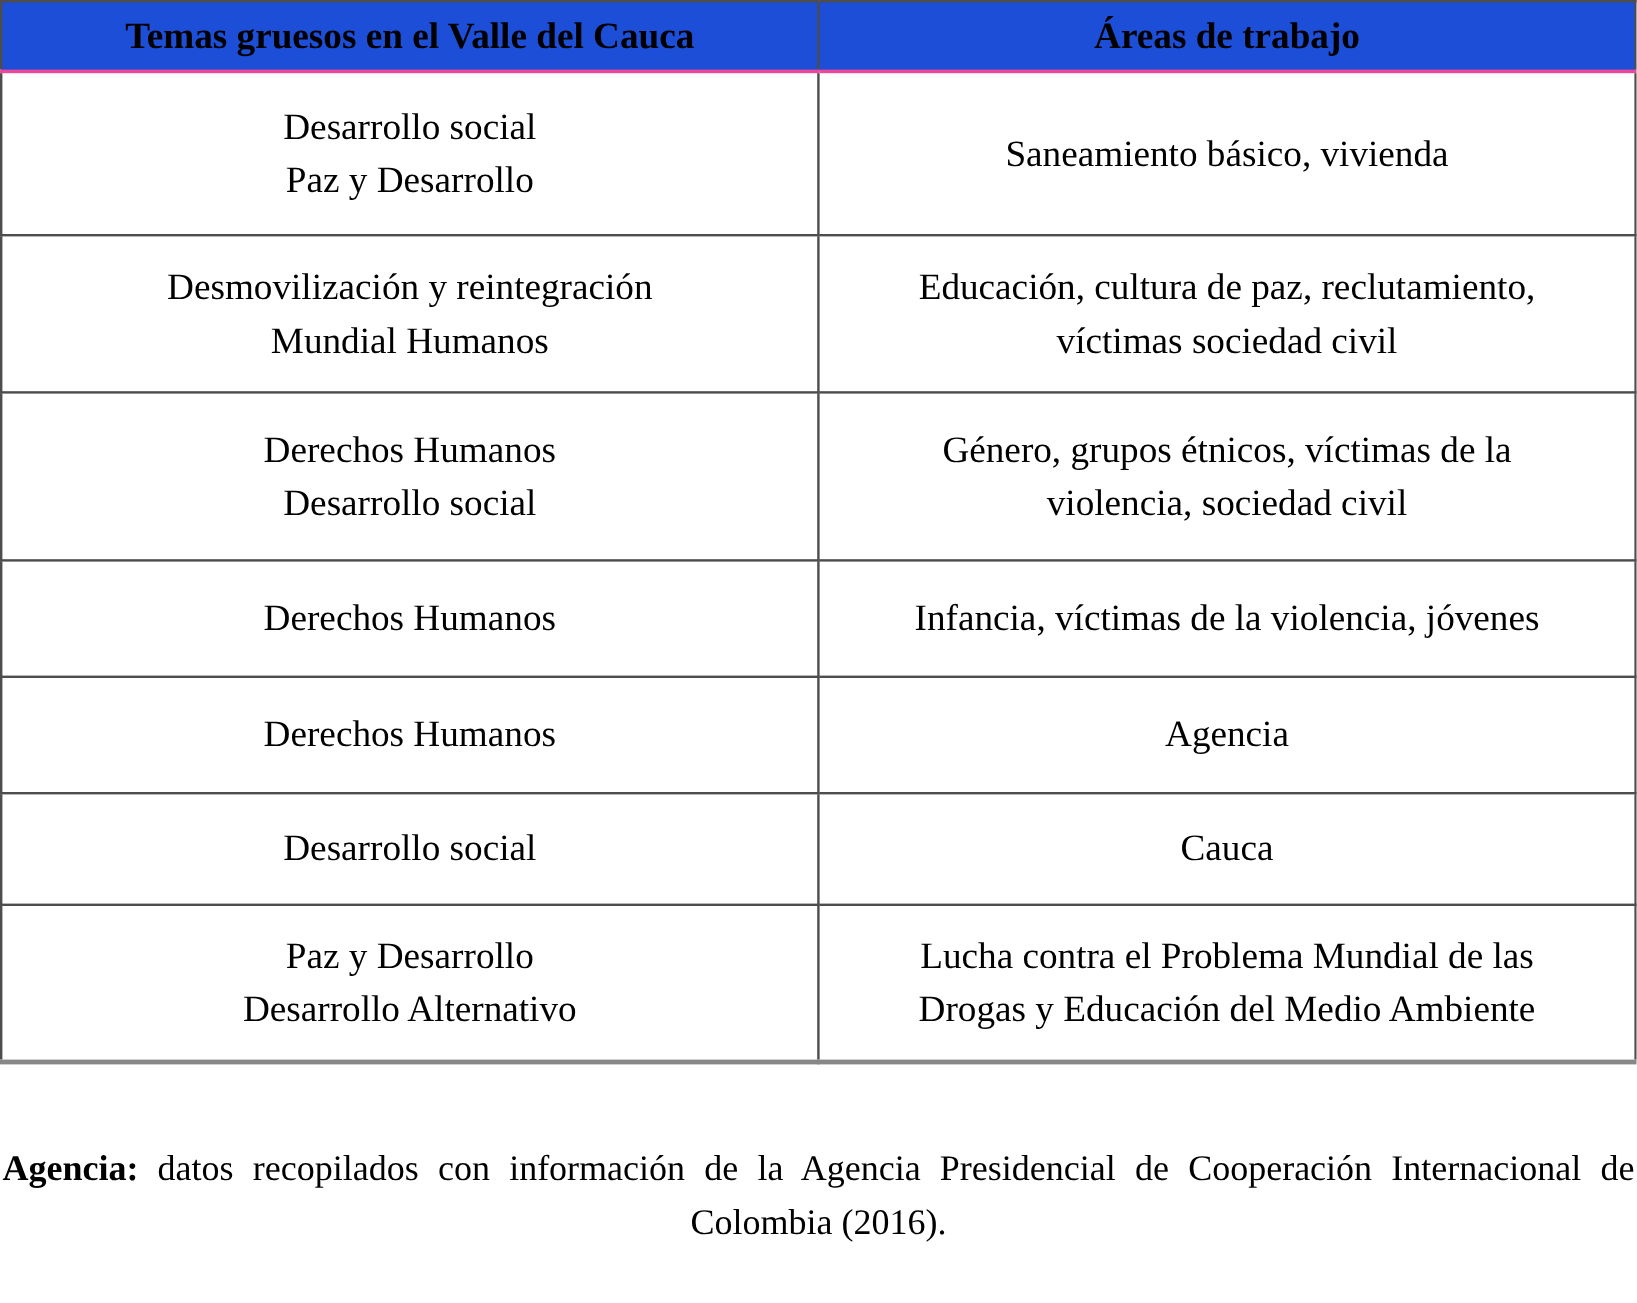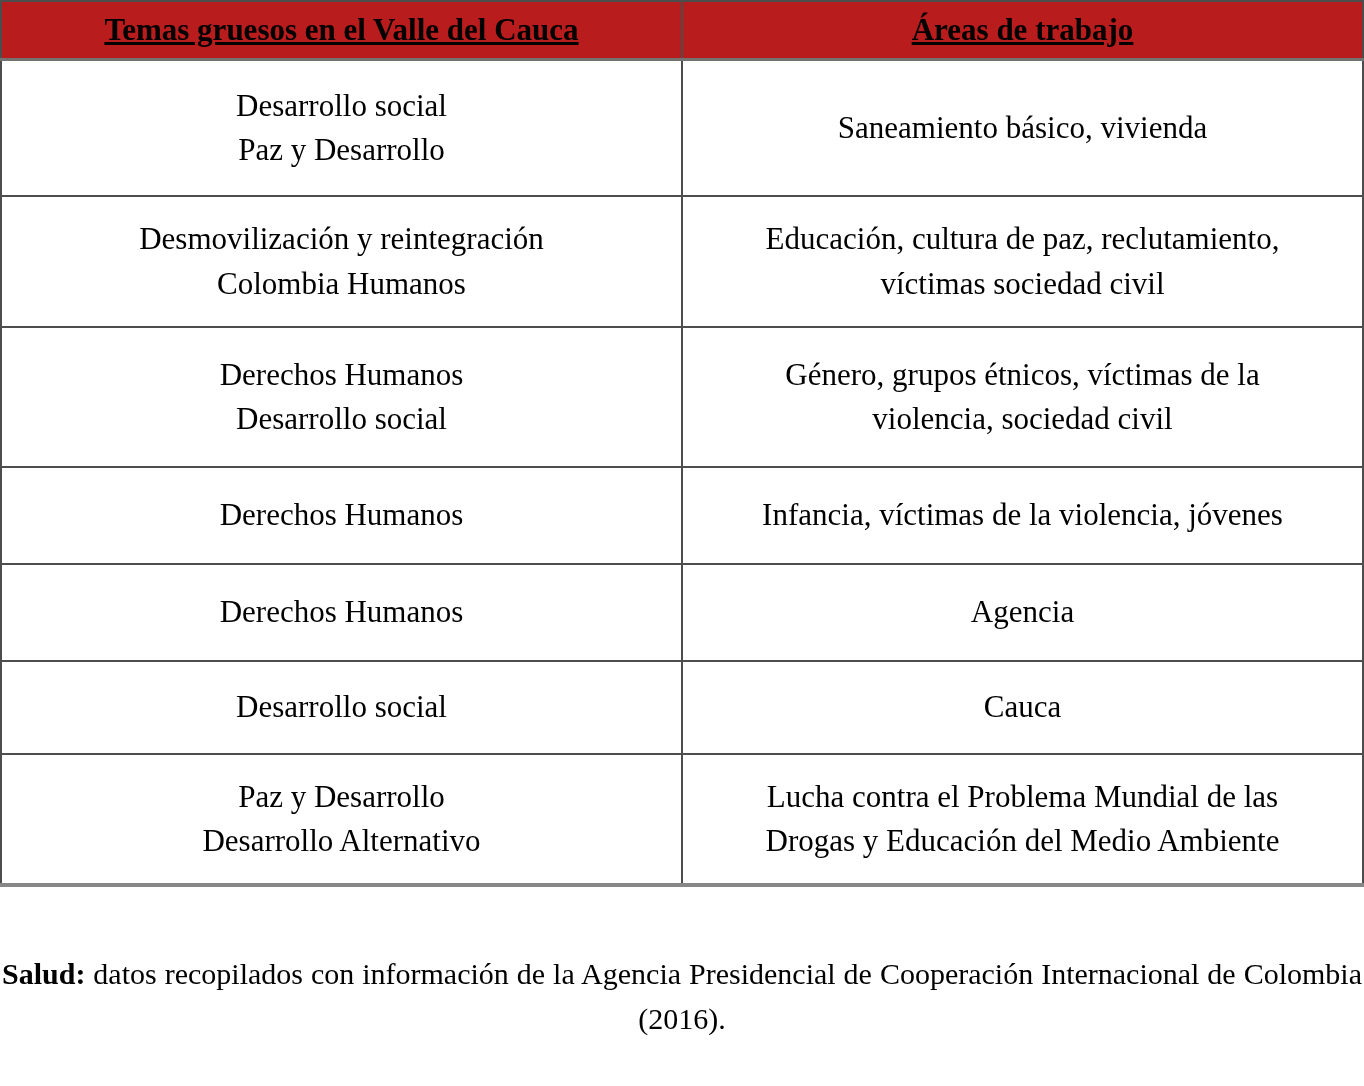--- a/index.html
+++ b/index.html
@@ -30,25 +30,24 @@
     line-height: 1.42;
     white-space: pre-line;
     padding: 4px 14px;
     box-sizing: border-box;
   }
   table.coop-table {
     border: 2px solid #4d4d4d;
     border-bottom: 4px solid #878787;
   }
   table.coop-table thead th {
-    background: #b91c1c;
+    background: #1d4ed8;
     font-weight: bold;
     height: 58px;
-    border-bottom: 3px solid #737373;
-    text-decoration: underline;
+    border-bottom: 3px solid #ec4899;
   }
   .h-tall   { height: 137px; }
   .h-med2   { height: 131px; }
   .h-tall2  { height: 140px; }
   .h-short  { height: 97px;  }
   .h-short2 { height: 93px;  }
   .source-note {
     margin: 64px 2px 0 2px;
     font-size: 30px;
     line-height: 1.5;
@@ -72,21 +71,21 @@
       </tr>
     </thead>
     <tbody>
       <tr class="h-tall">
         <td>Desarrollo social
 Paz y Desarrollo</td>
         <td>Saneamiento básico, vivienda</td>
       </tr>
       <tr class="h-med2">
         <td>Desmovilización y reintegración
-Colombia Humanos</td>
+Mundial Humanos</td>
         <td>Educación, cultura de paz, reclutamiento,
 víctimas sociedad civil</td>
       </tr>
       <tr class="h-tall2">
         <td>Derechos Humanos
 Desarrollo social</td>
         <td>Género, grupos étnicos, víctimas de la
 violencia, sociedad civil</td>
       </tr>
       <tr class="h-short">
@@ -103,15 +102,15 @@
       </tr>
       <tr class="h-med2">
         <td>Paz y Desarrollo
 Desarrollo Alternativo</td>
         <td>Lucha contra el Problema Mundial de las
 Drogas y Educación del Medio Ambiente</td>
       </tr>
     </tbody>
   </table>
 
-  <p class="source-note"><span class="src-label">Salud:</span><span> datos recopilados con información de la Agencia Presidencial de Cooperación Internacional de Colombia (2016).</span></p>
+  <p class="source-note"><span class="src-label">Agencia:</span><span> datos recopilados con información de la Agencia Presidencial de Cooperación Internacional de Colombia (2016).</span></p>
 
 </div>
 
 </body></html>

